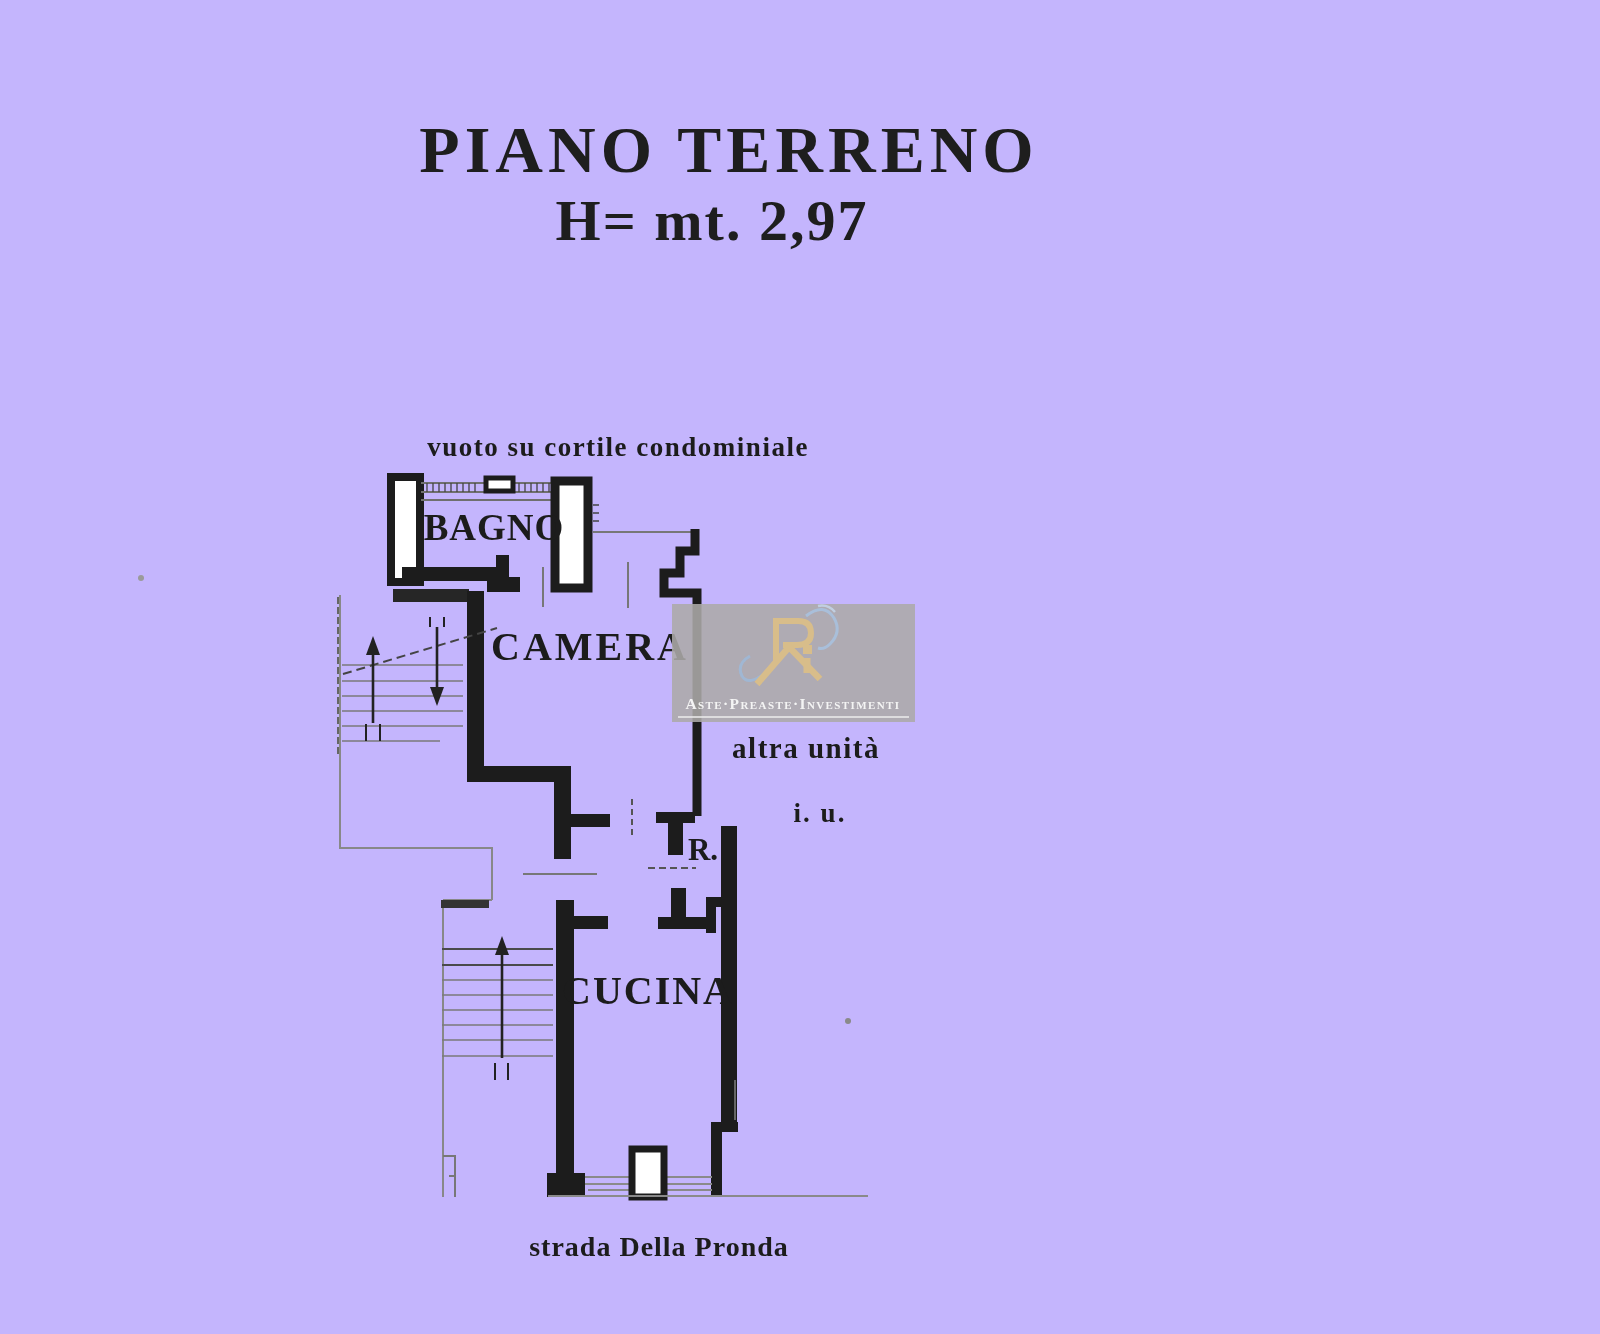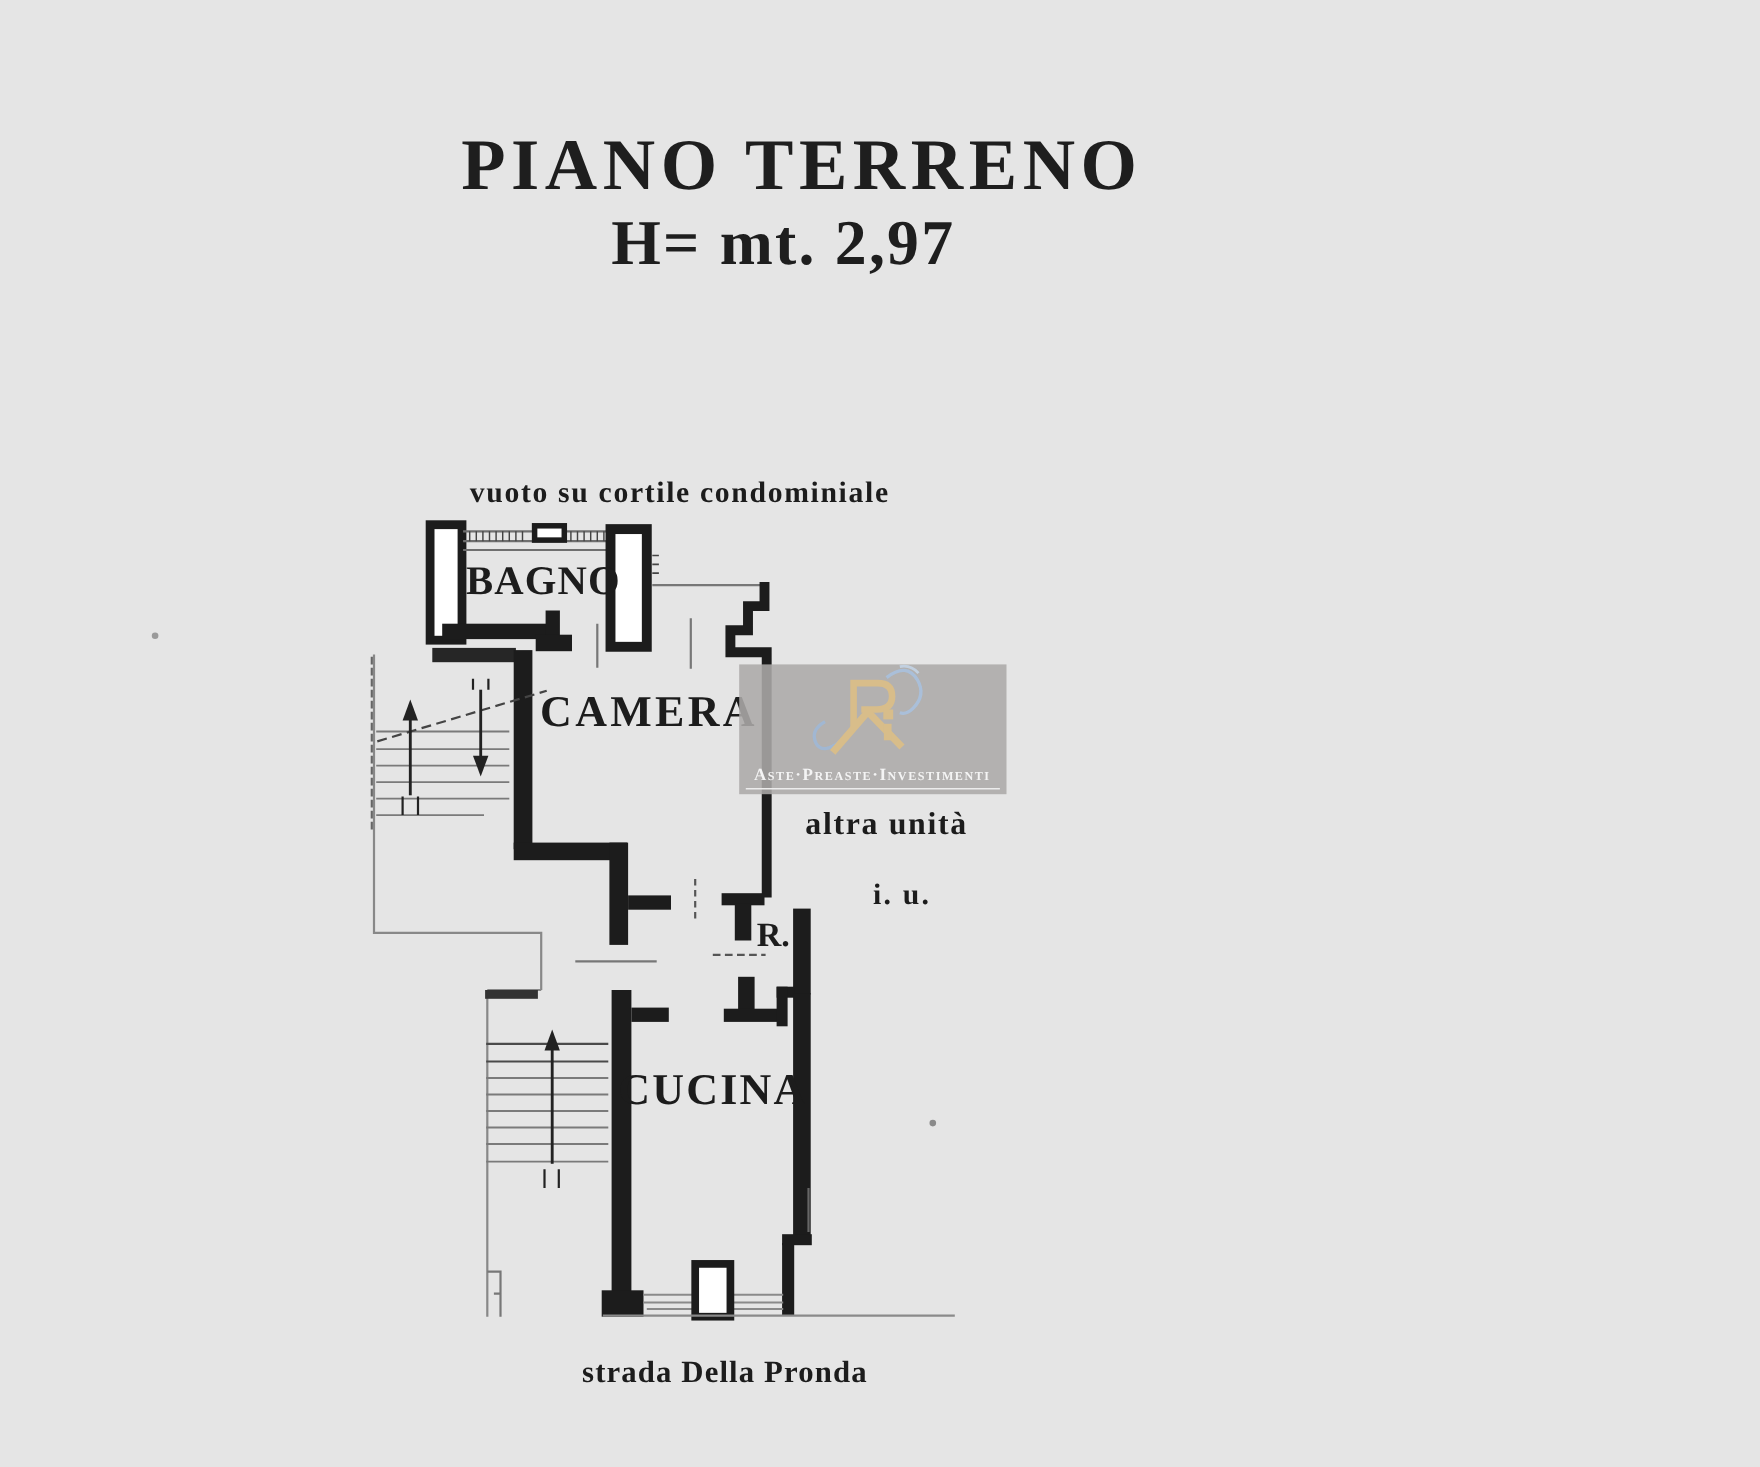--- a/index.html
+++ b/index.html
@@ -1,17 +1,17 @@
 <!DOCTYPE html>
 <html><head>
 <meta charset="utf-8">
 <style>
   html,body{margin:0;padding:0;background:#ffffff;}
   body{width:1600px;height:1334px;overflow:hidden;font-family:"Liberation Serif","DejaVu Serif",serif;}
-  .page{position:relative;width:1600px;height:1334px;background:#e5e5e5;}
+  .page{position:relative;width:1600px;height:1334px;background:#c4b5fd;}
   svg{display:block;}
   .soft{filter:blur(0.4px);}
   text{font-family:"Liberation Serif","DejaVu Serif",serif;}
   .title-text{font-weight:bold;fill:#1e1e1e;}
   .plan-label{font-weight:bold;fill:#1c1c1c;}
   .wm-text{font-weight:bold;font-variant:small-caps;}
 </style>
 </head>
 <body>
 

